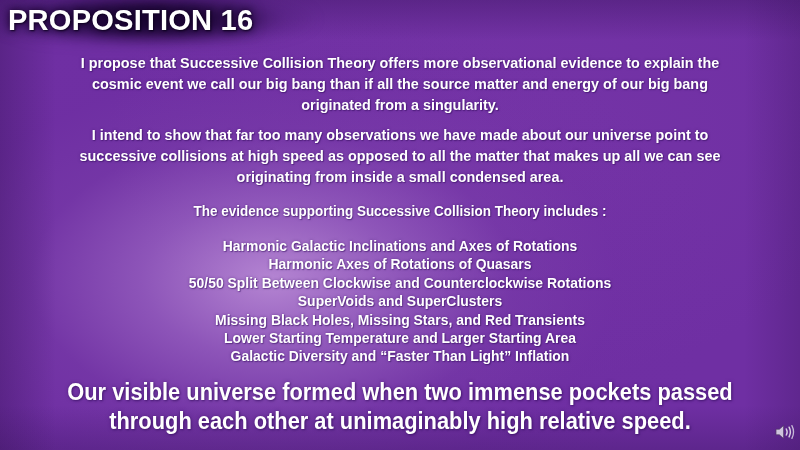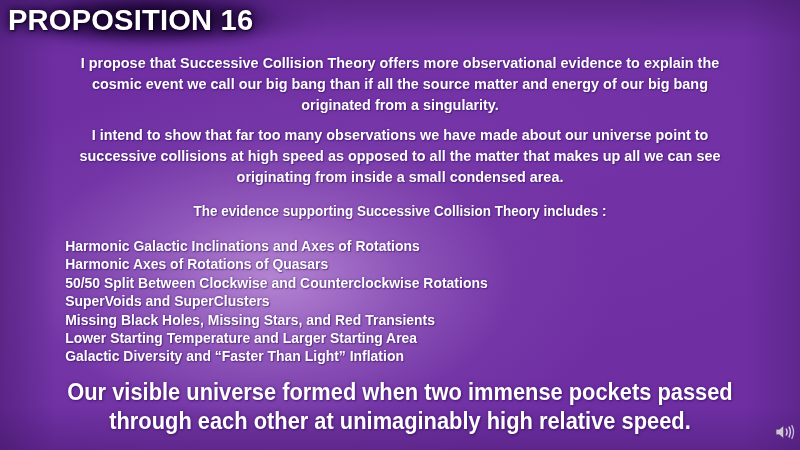--- a/index.html
+++ b/index.html
@@ -104,21 +104,21 @@
     line-height:20px;
     font-weight:bold;
     font-stretch:condensed;
     transform:scaleX(0.93);
     transform-origin:center center;
     text-shadow:0 0 3px rgba(60,18,104,0.55), 1px 1px 1px rgba(46,10,84,0.45);
   }
 
   #evidence-list{
     left:40px; width:720px; top:237px;
-    text-align:left;
+    text-align:center;
     list-style:none;
   }
   #evidence-list li{
     color:#ffffff;
     font-size:15px;
     line-height:18.4px;
     font-weight:bold;
     font-stretch:condensed;
     transform:scaleX(0.93);
     text-shadow:0 0 3px rgba(60,18,104,0.55), 1px 1px 1px rgba(46,10,84,0.45);

